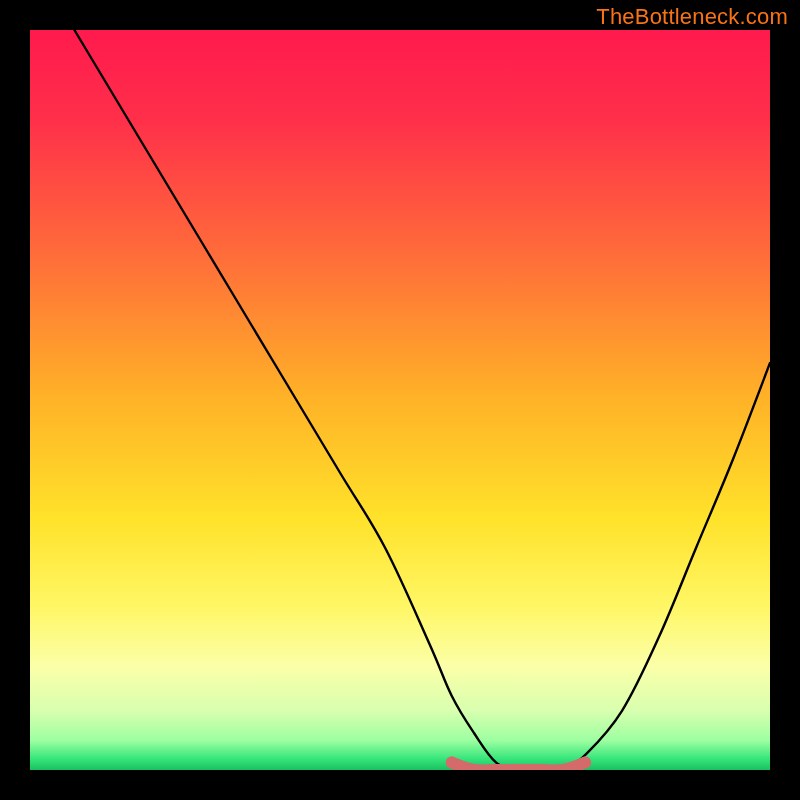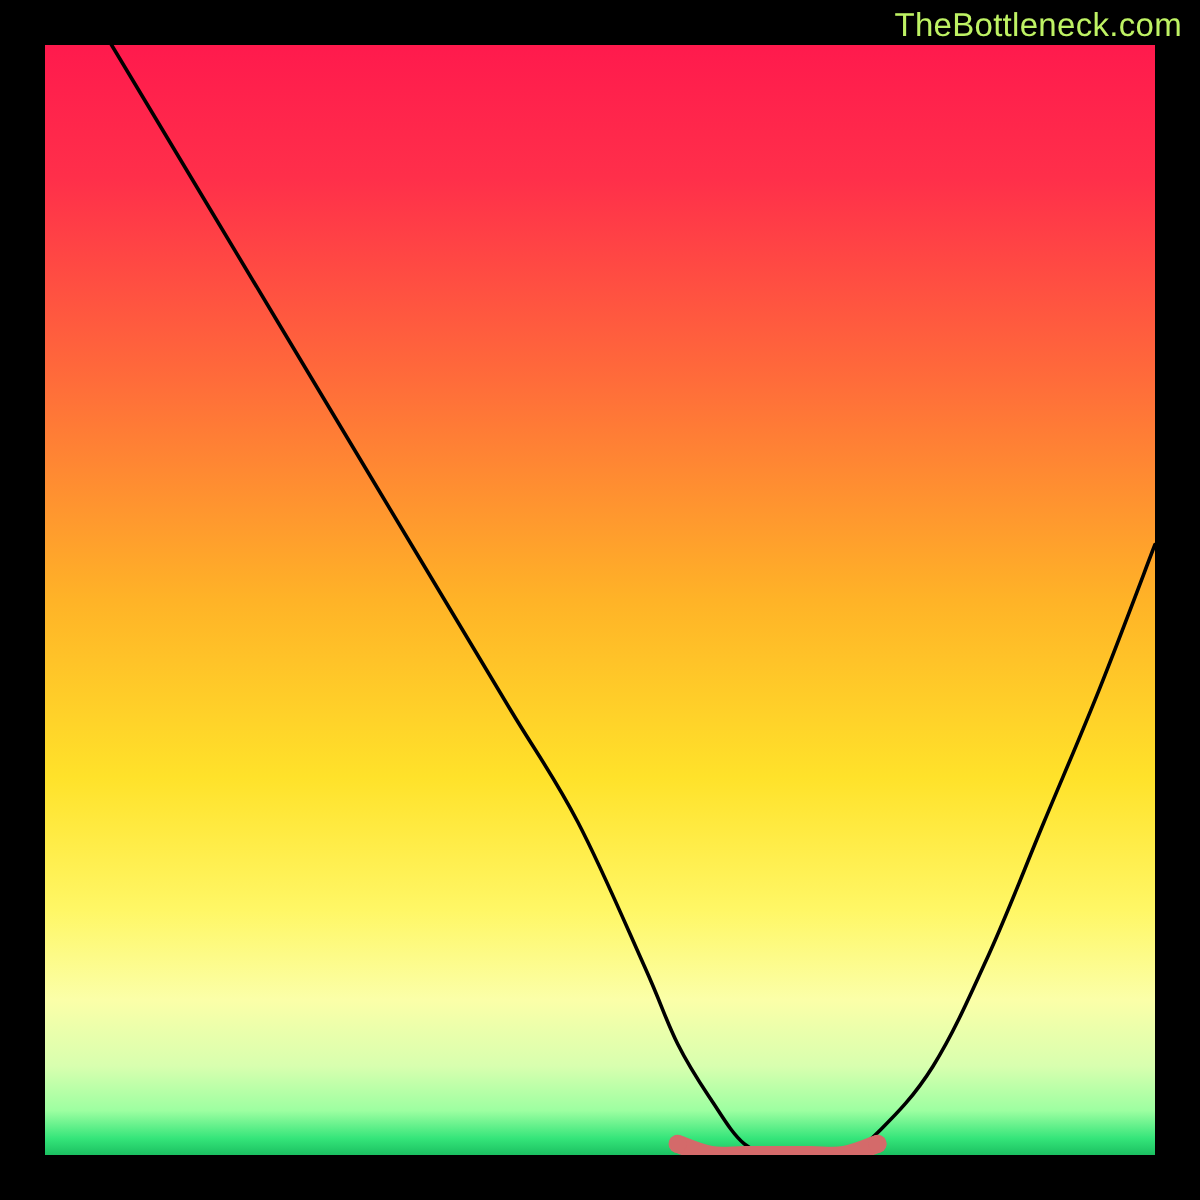--- a/index.html
+++ b/index.html
@@ -32,21 +32,21 @@
     top: 0;
     width: 100%;
     height: 100%;
   }
   .attribution {
     position: absolute;
     top: 4px;
     right: 12px;
     font-family: Arial, Helvetica, sans-serif;
     font-size: 22px;
-    color: #bef264;
+    color: #f97316;
     font-weight: 500;
     letter-spacing: 0.2px;
   }
   svg.curve {
     position: absolute;
     left: 0;
     top: 0;
     width: 100%;
     height: 100%;
   }

